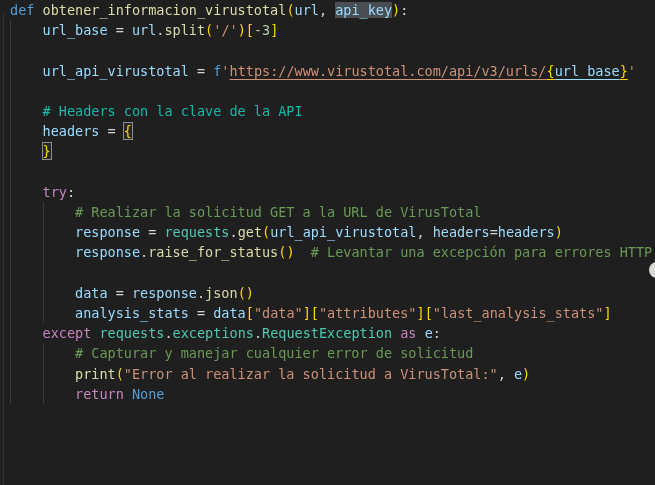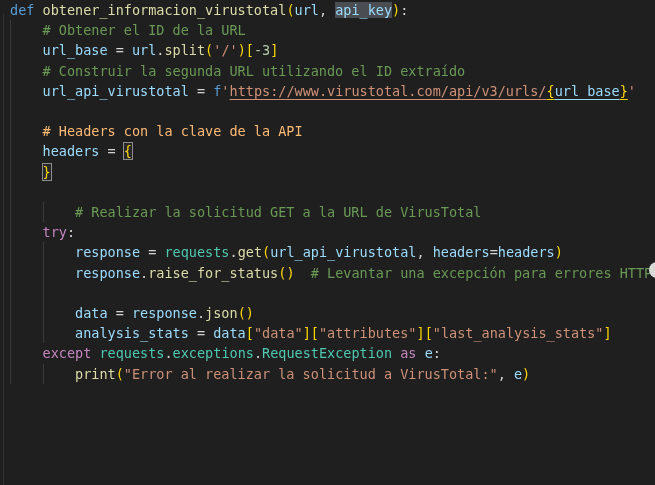--- a/index.html
+++ b/index.html
@@ -33,33 +33,34 @@
     background:#d9d9d6;left:649px;top:262px;cursor:pointer;
   }
 </style>
 </head>
 <body>
 
 <div id="editor" style="background: rgb(31, 31, 31);">
   <div class="gutter-border"></div>
   <div id="code-lines">
       <div class="line"><span style="color: rgb(86, 156, 214);">def</span><span style="color: rgb(212, 212, 212);"> </span><span style="color: rgb(220, 220, 170);">obtener_informacion_virustotal</span><span style="color: rgb(255, 215, 0);">(</span><span style="color: rgb(156, 220, 254);">url</span><span style="color: rgb(212, 212, 212);">, </span><span class="hl" style="color: rgb(156, 220, 254);">api_key</span><span style="color: rgb(255, 215, 0);">)</span><span style="color: rgb(212, 212, 212);">:</span></div>
-      <div class="line"><span class="guide" style="left: 10px;"></span><span style="color: rgb(212, 212, 212);">    </span><span style="color: rgb(106, 153, 85);"># Obtener el ID de la URL</span></div>
       <div class="line"><span class="guide" style="left: 10px;"></span><span style="color: rgb(212, 212, 212);">    </span><span style="color: rgb(156, 220, 254);">url_base</span><span style="color: rgb(212, 212, 212);"> = </span><span style="color: rgb(156, 220, 254);">url</span><span style="color: rgb(212, 212, 212);">.</span><span style="color: rgb(220, 220, 170);">split</span><span style="color: rgb(255, 215, 0);">(</span><span style="color: rgb(206, 145, 120);">'/'</span><span style="color: rgb(255, 215, 0);">)</span><span style="color: rgb(255, 215, 0);">[</span><span style="color: rgb(181, 206, 168);">-3</span><span style="color: rgb(255, 215, 0);">]</span></div>
-      <div class="line"><span class="guide" style="left: 10px;"></span><span style="color: rgb(212, 212, 212);">    </span><span style="color: rgb(106, 153, 85);"># Construir la segunda URL utilizando el ID extraído</span></div>
+      <div class="line"><span class="guide" style="left: 10px;"></span><span style="color: rgb(212, 212, 212);">    </span></div>
       <div class="line"><span class="guide" style="left: 10px;"></span><span style="color: rgb(212, 212, 212);">    </span><span style="color: rgb(156, 220, 254);">url_api_virustotal</span><span style="color: rgb(212, 212, 212);"> = </span><span style="color: rgb(86, 156, 214);">f</span><span style="color: rgb(206, 145, 120);">'</span><span class="u" style="color: rgb(206, 145, 120);">https://www.virustotal.com/api/v3/urls/</span><span class="u" style="color: rgb(255, 215, 0);">{</span><span class="u" style="color: rgb(156, 220, 254);">url_base</span><span class="u" style="color: rgb(255, 215, 0);">}</span><span style="color: rgb(206, 145, 120);">'</span></div>
       <div class="line"><span class="guide" style="left: 10px;"></span></div>
-      <div class="line"><span class="guide" style="left: 10px;"></span><span style="color: rgb(212, 212, 212);">    </span><span style="color: #fdba74;"># Headers con la clave de la API</span></div>
+      <div class="line"><span class="guide" style="left: 10px;"></span><span style="color: rgb(212, 212, 212);">    </span><span style="color: #14b8a6;"># Headers con la clave de la API</span></div>
       <div class="line"><span class="guide" style="left: 10px;"></span><span style="color: rgb(212, 212, 212);">    </span><span style="color: rgb(156, 220, 254);">headers</span><span style="color: rgb(212, 212, 212);"> = </span><span class="bm" style="color: rgb(255, 215, 0);">{</span></div>
       <div class="line"><span class="guide" style="left: 10px;"></span><span style="color: rgb(212, 212, 212);">    </span><span class="bm" style="color: rgb(255, 215, 0);">}</span></div>
       <div class="line"><span class="guide" style="left: 10px;"></span></div>
+      <div class="line"><span class="guide" style="left: 10px;"></span><span style="color: rgb(212, 212, 212);">    </span><span style="color: rgb(197, 134, 192);">try</span><span style="color: rgb(212, 212, 212);">:</span></div>
       <div class="line"><span class="guide" style="left: 10px;"></span><span class="guide" style="left: 42.52px;"></span><span style="color: rgb(212, 212, 212);">        </span><span style="color: rgb(106, 153, 85);"># Realizar la solicitud GET a la URL de VirusTotal</span></div>
-      <div class="line"><span class="guide" style="left: 10px;"></span><span style="color: rgb(212, 212, 212);">    </span><span style="color: rgb(197, 134, 192);">try</span><span style="color: rgb(212, 212, 212);">:</span></div>
       <div class="line"><span class="guide" style="left: 10px;"></span><span class="guide" style="left: 42.52px;"></span><span style="color: rgb(212, 212, 212);">        </span><span style="color: rgb(156, 220, 254);">response</span><span style="color: rgb(212, 212, 212);"> = </span><span style="color: rgb(78, 201, 176);">requests</span><span style="color: rgb(212, 212, 212);">.</span><span style="color: rgb(220, 220, 170);">get</span><span style="color: rgb(255, 215, 0);">(</span><span style="color: rgb(156, 220, 254);">url_api_virustotal</span><span style="color: rgb(212, 212, 212);">, </span><span style="color: rgb(156, 220, 254);">headers</span><span style="color: rgb(212, 212, 212);">=</span><span style="color: rgb(156, 220, 254);">headers</span><span style="color: rgb(255, 215, 0);">)</span></div>
       <div class="line"><span class="guide" style="left: 10px;"></span><span class="guide" style="left: 42.52px;"></span><span style="color: rgb(212, 212, 212);">        </span><span style="color: rgb(156, 220, 254);">response</span><span style="color: rgb(212, 212, 212);">.</span><span style="color: rgb(220, 220, 170);">raise_for_status</span><span style="color: rgb(255, 215, 0);">(</span><span style="color: rgb(255, 215, 0);">)</span><span style="color: rgb(212, 212, 212);">  </span><span style="color: rgb(106, 153, 85);"># Levantar una excepción para errores HTTP</span></div>
       <div class="line"><span class="guide" style="left: 10px;"></span><span class="guide" style="left: 42.52px;"></span></div>
       <div class="line"><span class="guide" style="left: 10px;"></span><span class="guide" style="left: 42.52px;"></span><span style="color: rgb(212, 212, 212);">        </span><span style="color: rgb(156, 220, 254);">data</span><span style="color: rgb(212, 212, 212);"> = </span><span style="color: rgb(156, 220, 254);">response</span><span style="color: rgb(212, 212, 212);">.</span><span style="color: rgb(220, 220, 170);">json</span><span style="color: rgb(255, 215, 0);">(</span><span style="color: rgb(255, 215, 0);">)</span></div>
       <div class="line"><span class="guide" style="left: 10px;"></span><span class="guide" style="left: 42.52px;"></span><span style="color: rgb(212, 212, 212);">        </span><span style="color: rgb(156, 220, 254);">analysis_stats</span><span style="color: rgb(212, 212, 212);"> = </span><span style="color: rgb(156, 220, 254);">data</span><span style="color: rgb(255, 215, 0);">[</span><span style="color: rgb(206, 145, 120);">"data"</span><span style="color: rgb(255, 215, 0);">]</span><span style="color: rgb(255, 215, 0);">[</span><span style="color: rgb(206, 145, 120);">"attributes"</span><span style="color: rgb(255, 215, 0);">]</span><span style="color: rgb(255, 215, 0);">[</span><span style="color: rgb(206, 145, 120);">"last_analysis_stats"</span><span style="color: rgb(255, 215, 0);">]</span></div>
       <div class="line"><span class="guide" style="left: 10px;"></span><span style="color: rgb(212, 212, 212);">    </span><span style="color: rgb(197, 134, 192);">except</span><span style="color: rgb(212, 212, 212);"> </span><span style="color: rgb(78, 201, 176);">requests</span><span style="color: rgb(212, 212, 212);">.</span><span style="color: rgb(78, 201, 176);">exceptions</span><span style="color: rgb(212, 212, 212);">.</span><span style="color: rgb(78, 201, 176);">RequestException</span><span style="color: rgb(212, 212, 212);"> </span><span style="color: rgb(197, 134, 192);">as</span><span style="color: rgb(212, 212, 212);"> </span><span style="color: rgb(156, 220, 254);">e</span><span style="color: rgb(212, 212, 212);">:</span></div>
+      <div class="line"><span class="guide" style="left: 10px;"></span><span class="guide" style="left: 42.52px;"></span><span style="color: rgb(212, 212, 212);">        </span><span style="color: rgb(106, 153, 85);"># Capturar y manejar cualquier error de solicitud</span></div>
       <div class="line"><span class="guide" style="left: 10px;"></span><span class="guide" style="left: 42.52px;"></span><span style="color: rgb(212, 212, 212);">        </span><span style="color: rgb(220, 220, 170);">print</span><span style="color: rgb(255, 215, 0);">(</span><span style="color: rgb(206, 145, 120);">"Error al realizar la solicitud a VirusTotal:"</span><span style="color: rgb(212, 212, 212);">, </span><span style="color: rgb(156, 220, 254);">e</span><span style="color: rgb(255, 215, 0);">)</span></div>
+      <div class="line"><span class="guide" style="left: 10px;"></span><span class="guide" style="left: 42.52px;"></span><span style="color: rgb(212, 212, 212);">        </span><span style="color: rgb(197, 134, 192);">return</span><span style="color: rgb(212, 212, 212);"> </span><span style="color: rgb(86, 156, 214);">None</span></div>
     </div>
   <div class="overlay-circle" style="background: rgb(217, 217, 214); left: 649px; top: 262px; width: 16px; height: 16px;"></div>
 </div>
 
 </body></html>

